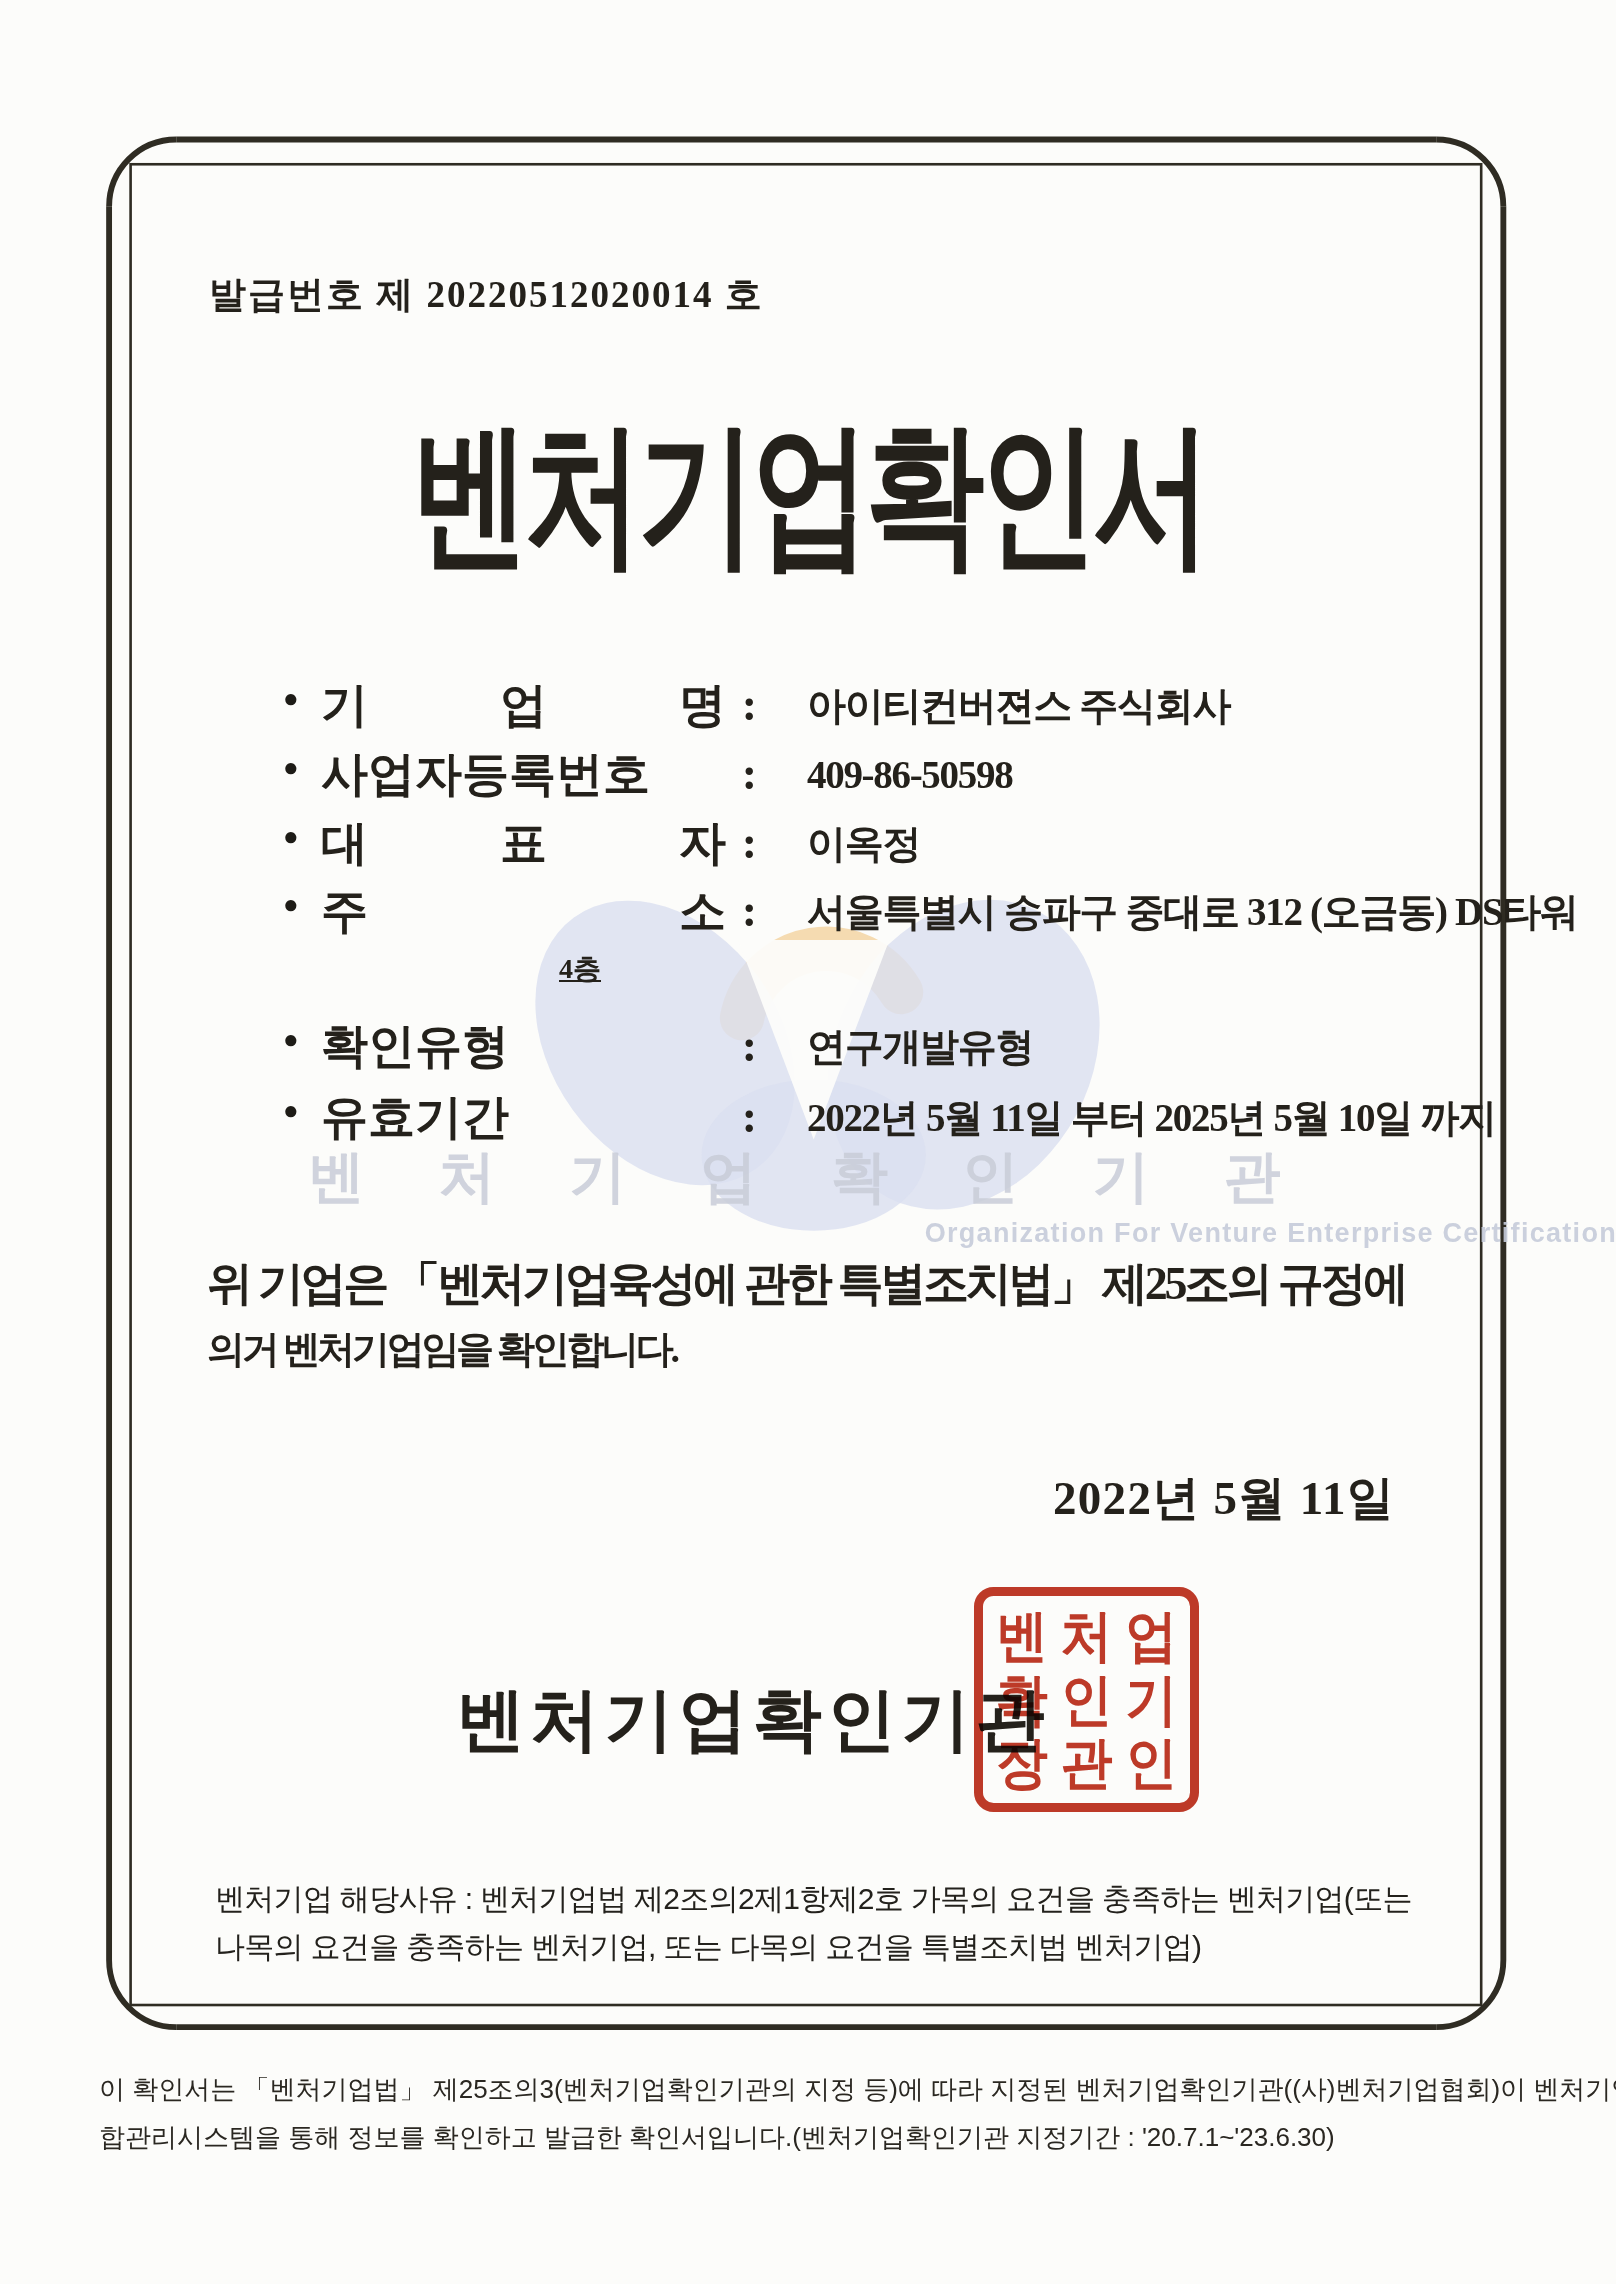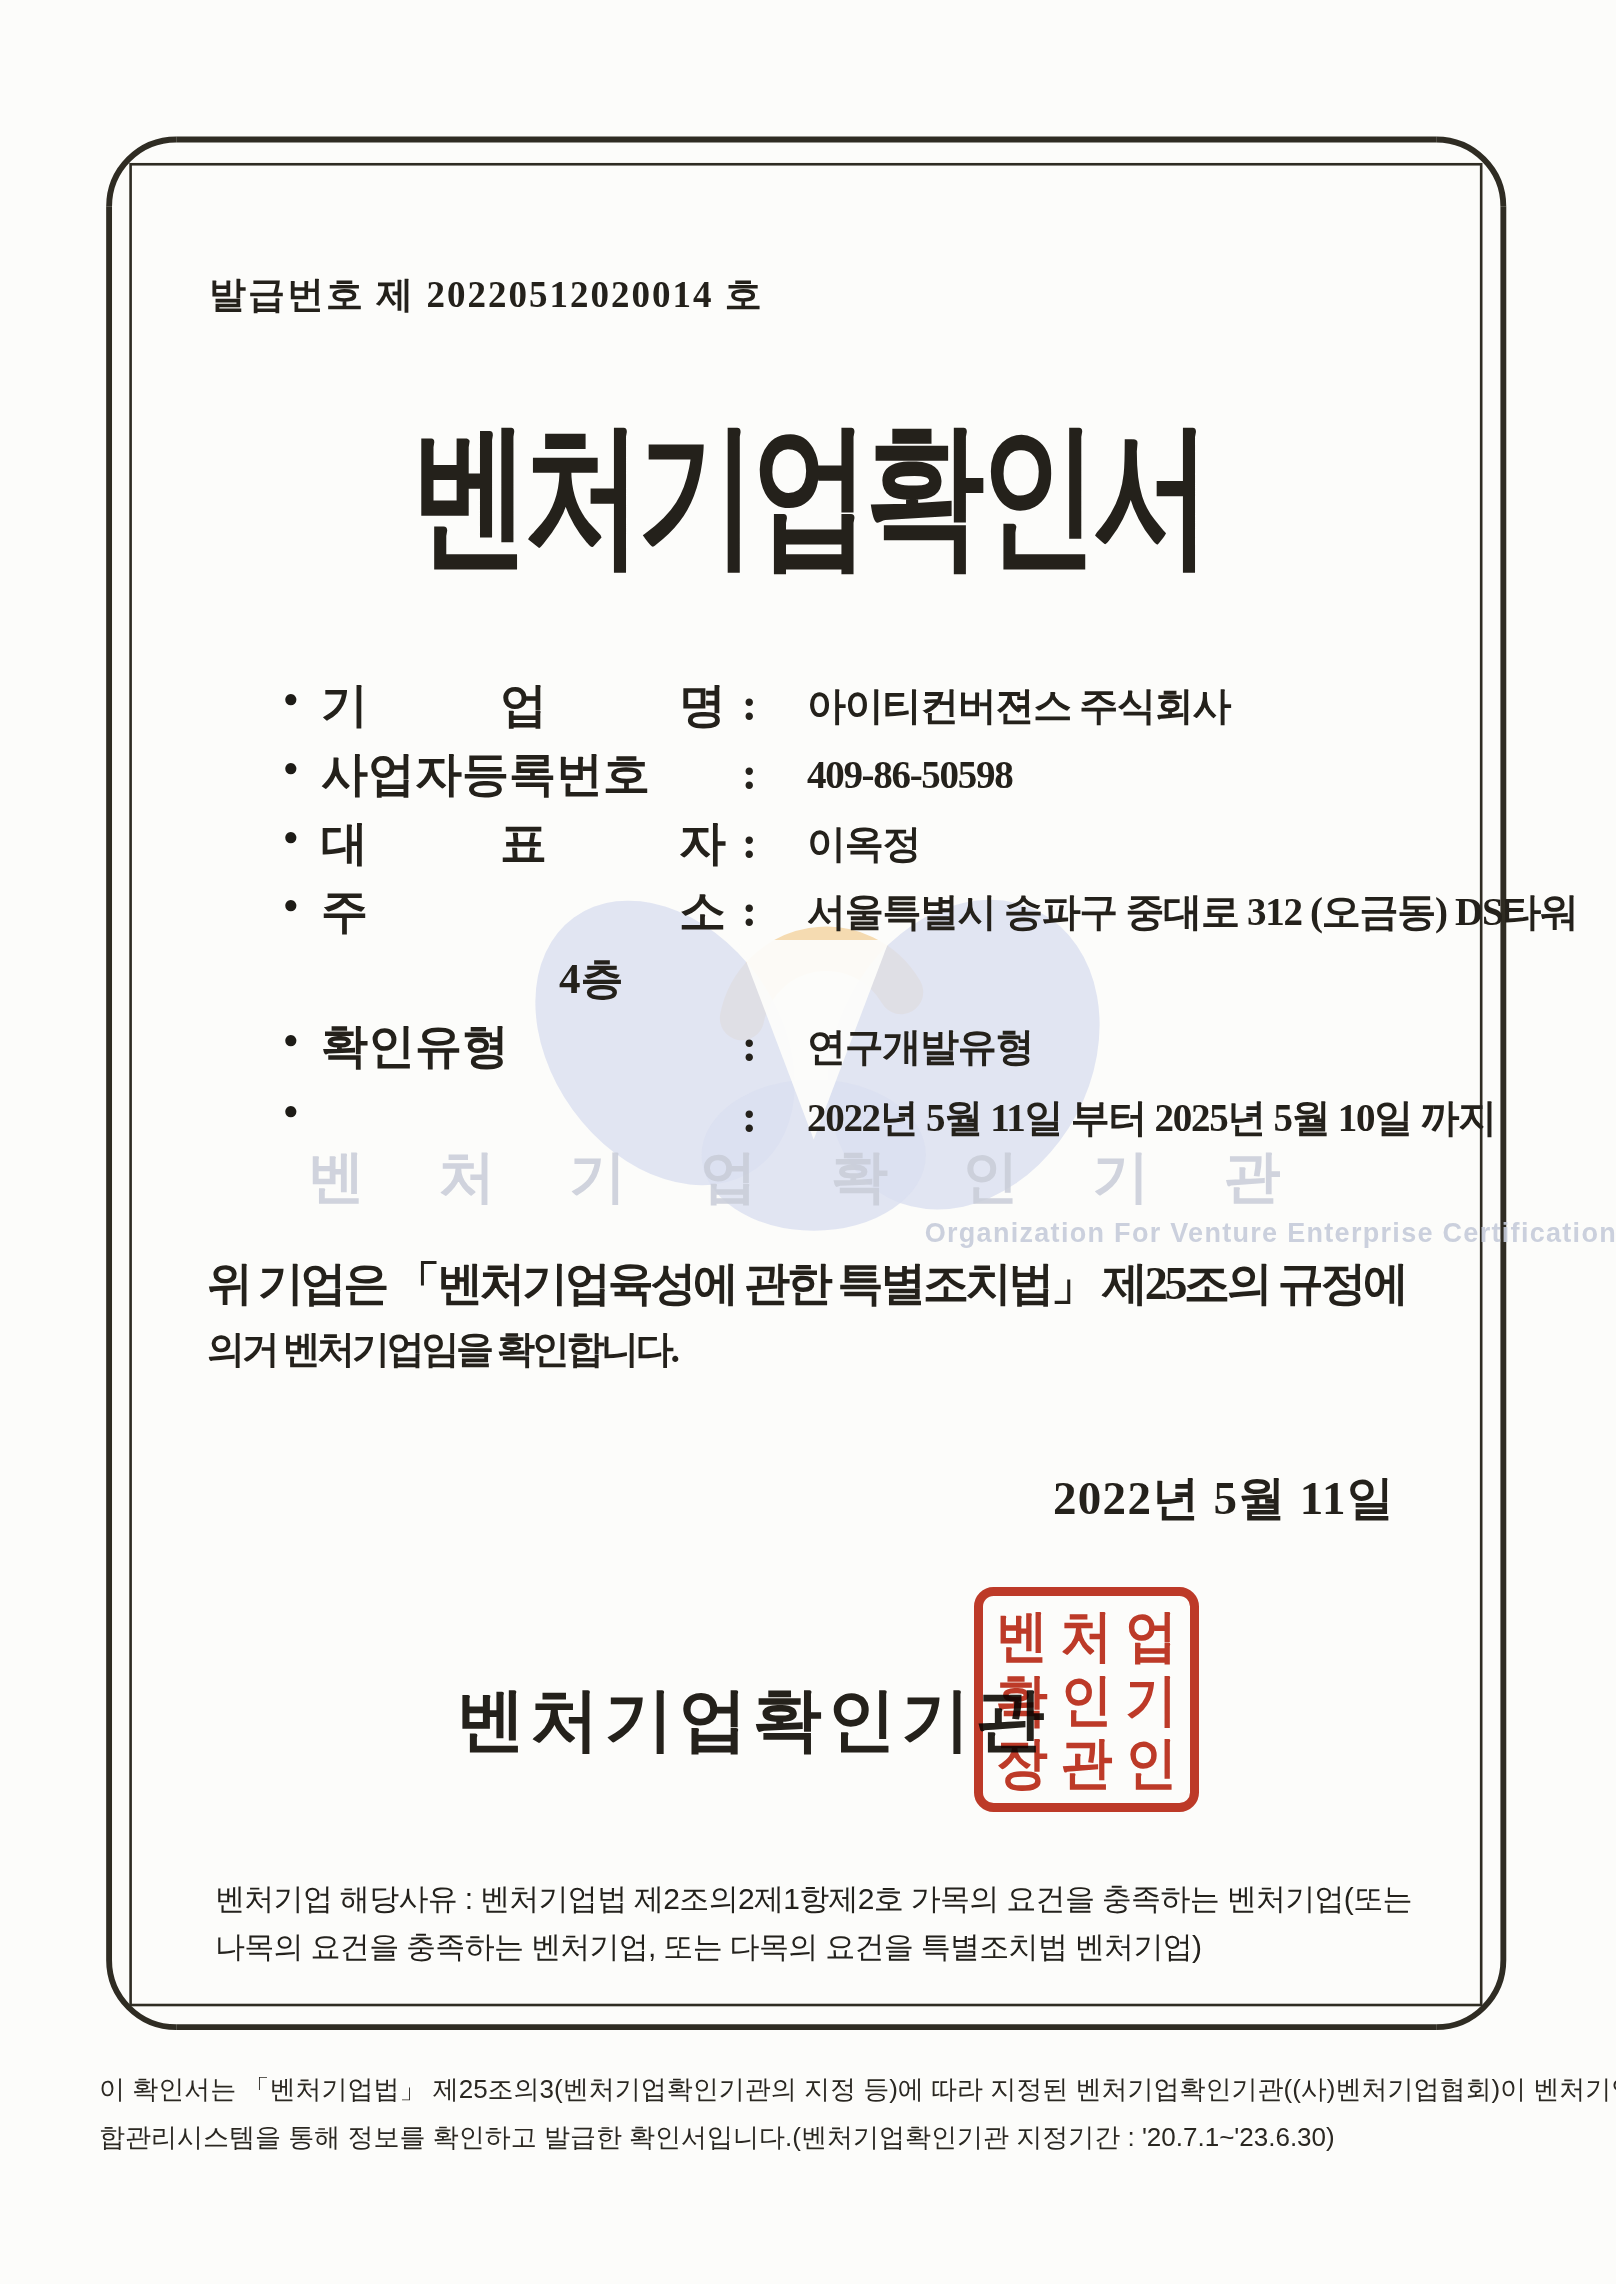--- a/index.html
+++ b/index.html
@@ -42,21 +42,21 @@
     font-size:47px;font-weight:600;line-height:56px;
     text-align:justify;text-align-last:justify;text-justify:inter-character;
     white-space:normal;
   }
   .f-colon{position:absolute;left:735px;top:0;width:29px;font-size:46px;font-weight:700;line-height:56px;text-align:center;}
   .f-value{position:absolute;left:807px;top:1.3px;font-size:39px;font-weight:600;line-height:55px;letter-spacing:-1.3px;white-space:nowrap;}
   #row-company{top:677px;}
   #row-bizno{top:746px;}
   #row-ceo{top:815px;}
   #row-address{top:883px;}
-  #addr-line2{left:559px;top:950px;font-size:43px;font-weight:600;}
+  #addr-line2{left:559px;top:950px;font-size:28px;font-weight:600;text-decoration:underline;}
   #row-type{top:1018px;}
   #row-period{top:1089px;}
   
   #body-line1{left:207px;top:1253px;font-size:46px;font-weight:600;letter-spacing:-3.3px;}
   #body-line2{left:207px;top:1324px;font-size:38px;font-weight:600;letter-spacing:-3.3px;}
   
   #issue-date{left:207px;top:1467px;width:1188px;text-align:right;font-size:47px;font-weight:600;letter-spacing:1.3px;}
   
   #issuer-name{left:456px;top:1674px;font-size:69px;font-weight:600;letter-spacing:5.2px;z-index:3;}
   #seal{
@@ -153,20 +153,21 @@
 </div>
 <div id="addr-line2" class="abs txt">4층</div>
 <div id="row-type" class="abs txt field-row">
   <span class="bullet">●</span>
   <span class="f-label">확인유형</span>
   <span class="f-colon">:</span>
   <span class="f-value">연구개발유형</span>
 </div>
 <div id="row-period" class="abs txt field-row">
   <span class="bullet">●</span>
+  <span class="f-label">유효기간</span>
   <span class="f-colon">:</span>
   <span class="f-value">2022년 5월 11일 부터 2025년 5월 10일 까지</span>
 </div>
 
 <div id="body-line1" class="abs txt">위 기업은 「벤처기업육성에 관한 특별조치법」 제25조의 규정에</div>
 <div id="body-line2" class="abs txt">의거 벤처기업임을 확인합니다.</div>
 
 <div id="issue-date" class="abs txt">2022년 5월 11일</div>
 
 <div id="issuer-name" class="abs txt">벤처기업확인기관</div>

